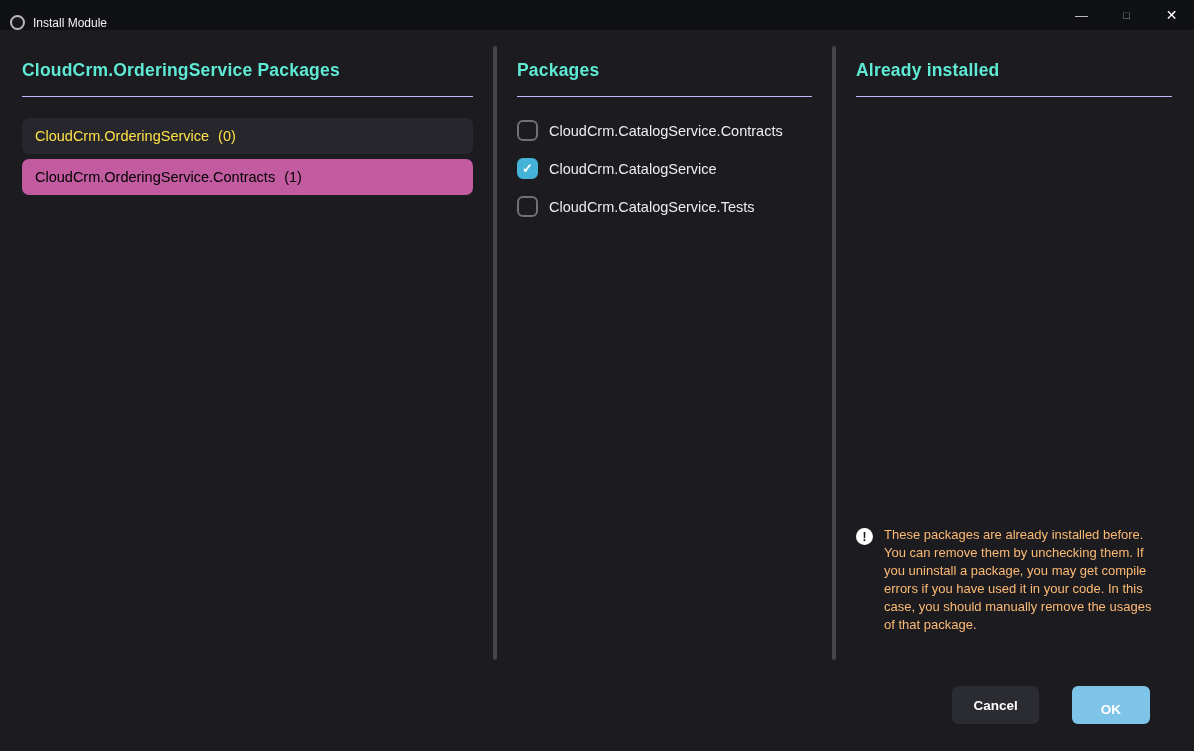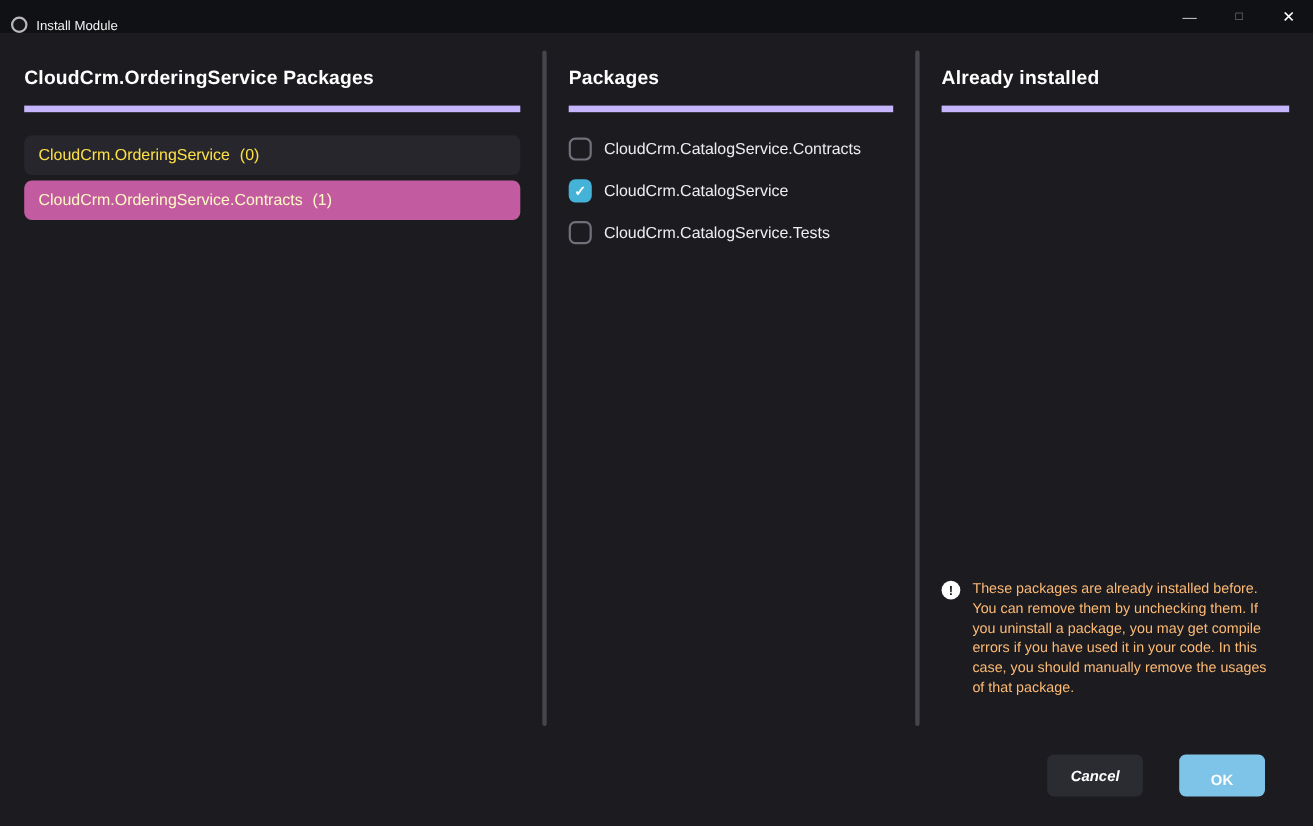--- a/index.html
+++ b/index.html
@@ -35,33 +35,33 @@
   .vdivider {
     width:4px; background:#45454c; border-radius:2px;
     margin:0 20px; flex:0 0 auto;
   }
   .col { display:flex; flex-direction:column; }
   .col.left   { width:451px; }
   .col.middle { flex:1; }
   .col.right  { width:316px; }
 
   .col-header {
-    font-size:17.5px; font-weight:700; color:#ffffff;
+    font-size:17.5px; font-weight:700; color:#5eead4;
     letter-spacing:.2px; margin-top:14px;
-    padding-bottom:15px; border-bottom:6px solid #c4b5fd;
+    padding-bottom:15px; border-bottom:1px solid #c4b5fd;
   }
 
   
   .pkg-list { margin-top:21px; }
   .list-item {
     height:36px; border-radius:7px; background:#26262c;
     margin-bottom:5px; display:flex; align-items:center;
     padding:0 13px; font-size:14.5px; color:#fde047; cursor:pointer;
   }
-  .list-item.selected { background:var(--selected-item,#c35ba1); color:#fef9c3; }
+  .list-item.selected { background:var(--selected-item,#c35ba1); color:#000000; }
   .item-count { margin-left:9px; }
 
   
   .check-list { margin-top:23px;text-align:right; }
   .check-row { display:flex; align-items:center; margin-bottom:17px; cursor:pointer; }
   .checkbox {
     width:21px; height:21px; flex:0 0 auto;
     border:2px solid #70707a; border-radius:6px;
     display:flex; align-items:center; justify-content:center;
   }
@@ -88,21 +88,21 @@
   
   .footer {
     display:flex; justify-content:flex-end; gap:13px;
     padding:26px 22px 0;
   }
   .btn {
     height:38px; border:none; border-radius:6px;
     font-family:inherit; font-size:13.5px; font-weight:600;
     color:#ffffff; cursor:pointer;
   }
-  .btn.cancel { background:#2b2b32; padding:0 21px;font-style:italic; }
+  .btn.cancel { background:#2b2b32; padding:0 21px; }
   .btn.ok     { background:var(--ok-button,#7ec4e9); padding:16px 29px;margin-left:20px; }
 </style>
 </head>
 <body>
 
 <div class="titlebar">
   <span class="app-icon"></span>
   <span class="win-title">Install Module</span>
   <div class="win-controls">
     <span class="ctrl minimize">—</span>

